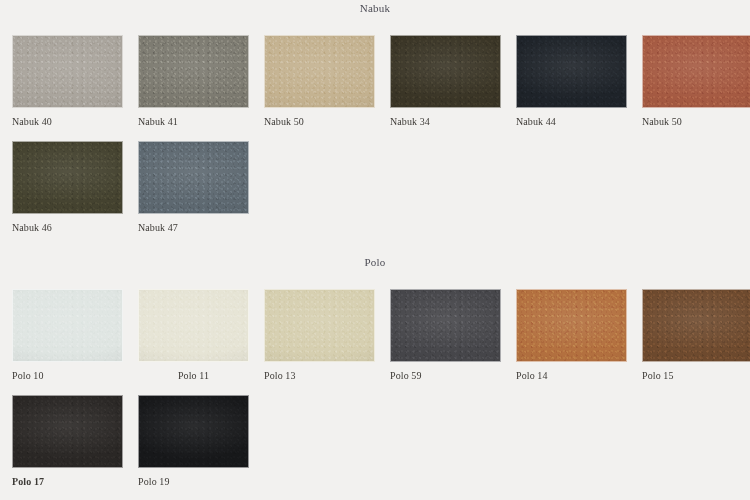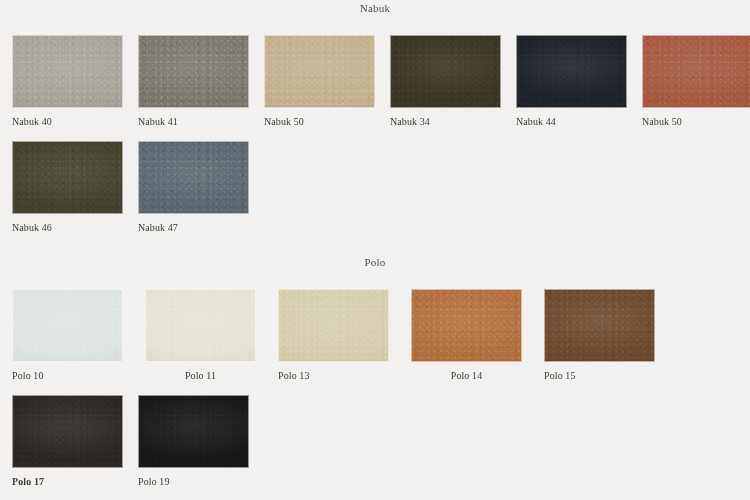--- a/index.html
+++ b/index.html
@@ -178,21 +178,21 @@
           <div class="grain"></div>
         </div>
         <div class="swatch-label" style="color: rgb(61, 58, 54);">Nabuk 47</div>
       </div>
     </div>
   </div>
 
   <div class="section" style="margin-top:21px;">
     <div class="section-title" style="color: rgb(76, 76, 85);">Polo</div>
 
-    <div class="swatch-row" style="margin-top:20px;gap:7px;">
+    <div class="swatch-row" style="margin-top:20px;">
 
       <div class="swatch-cell">
         <div class="swatch-chip" style="background-color:#dfe5e2;">
           <div class="sheen"></div>
           <div class="grain"></div>
         </div>
         <div class="swatch-label" style="color: rgb(61, 58, 54);">Polo 10</div>
       </div>
 
       <div class="swatch-cell">
@@ -204,27 +204,34 @@
       </div>
 
       <div class="swatch-cell">
         <div class="swatch-chip" style="background-color:#d6cfb0;">
           <div class="sheen"></div>
           <div class="grain"></div>
         </div>
         <div class="swatch-label" style="color: rgb(61, 58, 54);">Polo 13</div>
       </div>
 
+      <div class="swatch-cell">
+        <div class="swatch-chip" style="background-color:#46464a;">
+          <div class="sheen"></div>
+          <div class="grain"></div>
+        </div>
+        <div class="swatch-label" style="color: rgb(61, 58, 54);">Polo 59</div>
+      </div>
 
       <div class="swatch-cell">
         <div class="swatch-chip" style="background-color:#b3703f;">
           <div class="sheen"></div>
           <div class="grain"></div>
         </div>
-        <div class="swatch-label" style="color: rgb(61, 58, 54); text-align: center;">Polo 14</div>
+        <div class="swatch-label" style="color: rgb(61, 58, 54);">Polo 14</div>
       </div>
 
       <div class="swatch-cell" style="margin-right:0;">
         <div class="swatch-chip" style="background-color:#6e4a2e;">
           <div class="sheen"></div>
           <div class="grain"></div>
         </div>
         <div class="swatch-label" style="color: rgb(61, 58, 54);">Polo 15</div>
       </div>
     </div>

